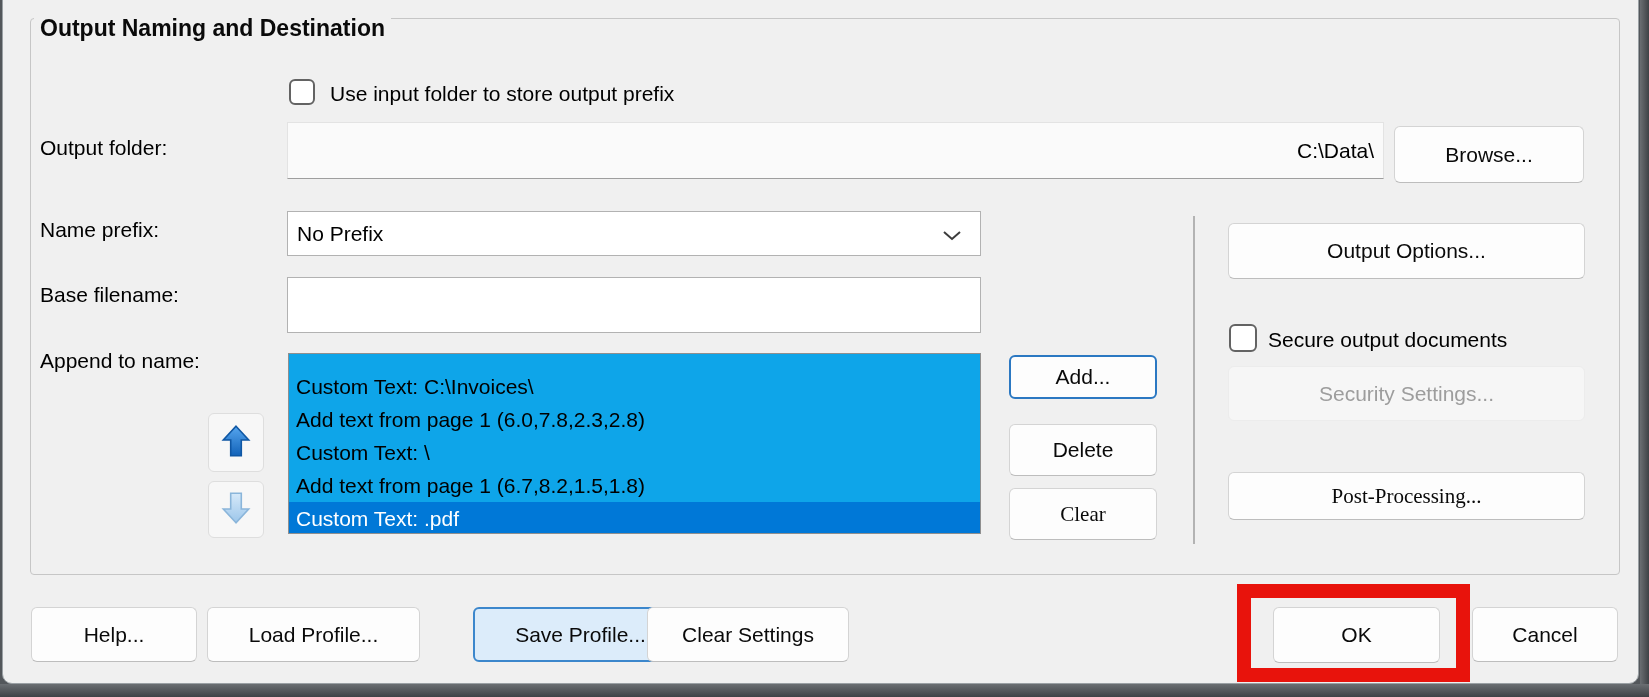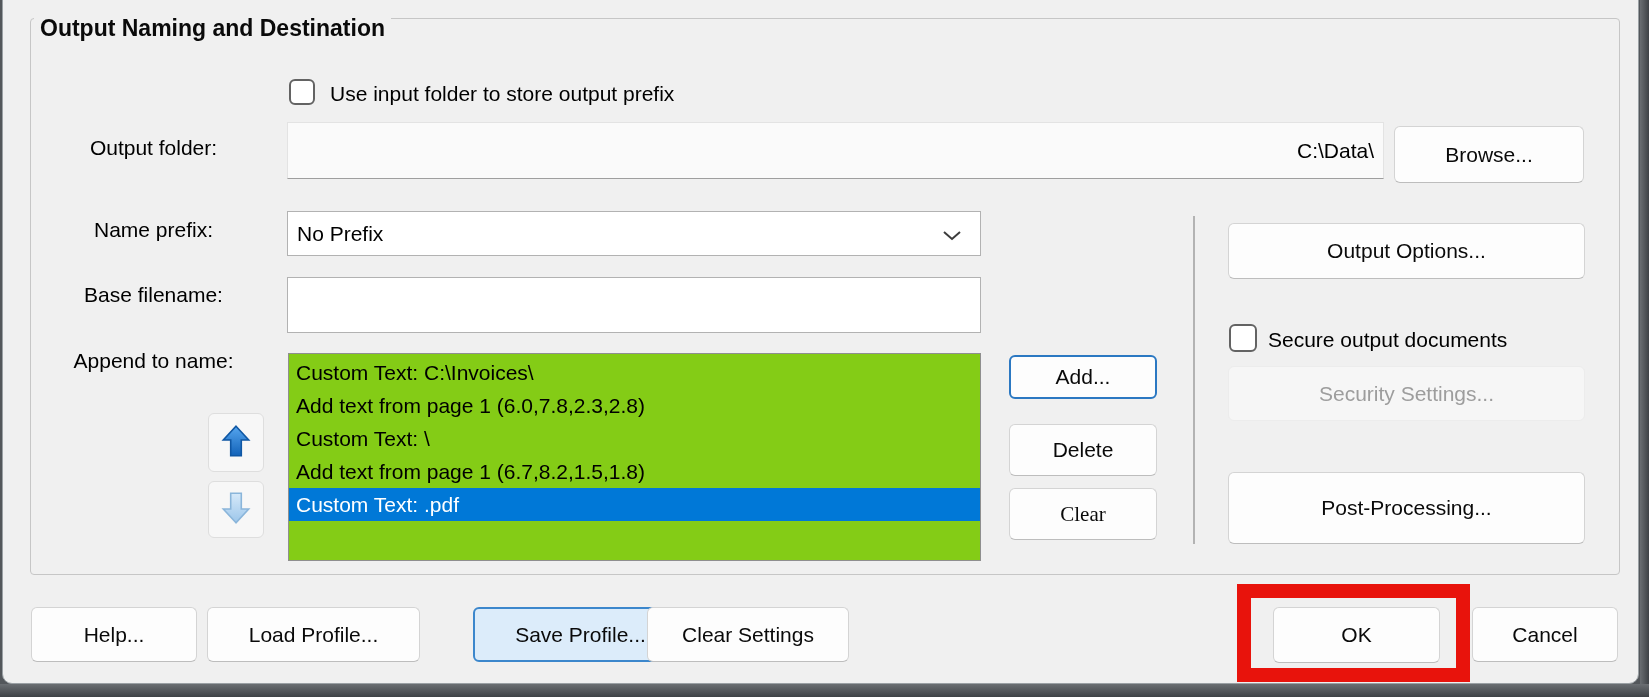--- a/index.html
+++ b/index.html
@@ -25,21 +25,21 @@
     position:absolute;left:30px;top:18px;width:1590px;height:557px;
     border:1px solid #c6c6c6;border-radius:4px;box-sizing:border-box;
   }
   .group-title{
     position:absolute;left:34px;top:13px;
     background:#f0f0f0;padding:0 6px;
     font-size:23px;font-weight:bold;color:#0a0a0a;line-height:30px;
   }
 
   .label{position:absolute;font-size:21px;color:#000;line-height:27px;white-space:pre;}
-  .label.right{text-align:center;}
+  .label.right{text-align:left;}
 
   .checkbox{
     position:absolute;width:26px;height:26px;background:#fff;
     border:2px solid #636363;border-radius:6px;box-sizing:border-box;
   }
 
   .field-readonly{
     position:absolute;background:#fafafa;
     border:1px solid #e3e3e3;border-bottom:1px solid #9e9e9e;
     box-sizing:border-box;font-size:21px;color:#000;
@@ -54,23 +54,23 @@
   }
   .combo .chev{position:absolute;right:18px;top:50%;transform:translateY(-50%);}
   .text-input{
     position:absolute;background:#fff;
     border:1px solid #b2b2b2;box-sizing:border-box;
     font-size:21px;color:#000;padding:0 9px;outline:none;
     font-family:"Liberation Sans", sans-serif;
   }
 
   .listbox{
-    position:absolute;left:288px;top:353px;width:693px;height:208px;
-    background:#84cc16;border:1px solid #8f8f8f;box-sizing:border-box;
-    padding-top:2px;overflow:hidden;
+    position:absolute;left:288px;top:353px;width:693px;height:181px;
+    background:#0ea5e9;border:1px solid #8f8f8f;box-sizing:border-box;
+    padding-top:16px;overflow:hidden;
   }
   .list-item{
     height:33px;line-height:33px;font-size:21px;color:#000;
     padding-left:7px;white-space:pre;
   }
   .list-item.selected{background:var(--accent);color:#fff;}
 
   .btn{
     position:absolute;
     background:#fdfdfd;
@@ -174,21 +174,21 @@
   <div class="btn focus-blue" style="left:1009px;top:355px;width:148px;height:44px;">Add...</div>
   <div class="btn" style="left:1009px;top:424px;width:148px;height:52px;">Delete</div>
   <div class="btn" style="left:1009px;top:488px;width:148px;height:52px;font-family:Liberation Serif, serif;">Clear</div>
 
   <div class="vsep"></div>
 
   <div class="btn" style="left:1228px;top:223px;width:357px;height:56px;">Output Options...</div>
   <div class="checkbox" style="left:1229px;top:324px;width:28px;height:28px;"></div>
   <div class="label" style="left:1268px;top:326px;">Secure output documents</div>
   <div class="btn disabled" style="left:1228px;top:366px;width:357px;height:55px;">Security Settings...</div>
-  <div class="btn" style="left:1228px;top:472px;width:357px;height:72px;">Post-Processing...</div>
+  <div class="btn" style="left:1228px;top:472px;width:357px;height:48px;font-family:Liberation Serif, serif;">Post-Processing...</div>
 
   <div class="btn" style="left:31px;top:607px;width:166px;height:55px;">Help...</div>
   <div class="btn" style="left:207px;top:607px;width:213px;height:55px;">Load Profile...</div>
   <div class="btn save-highlight" style="left:428px;top:607px;width:215px;height:55px;">Save Profile...</div>
   <div class="btn" style="left:647px;top:607px;width:202px;height:55px;">Clear Settings</div>
 
   <div class="btn" style="left:1273px;top:607px;width:167px;height:56px;z-index:7;">OK</div>
   <div class="btn" style="left:1472px;top:607px;width:146px;height:55px;">Cancel</div>
 
   <div class="annotation-box"></div>

